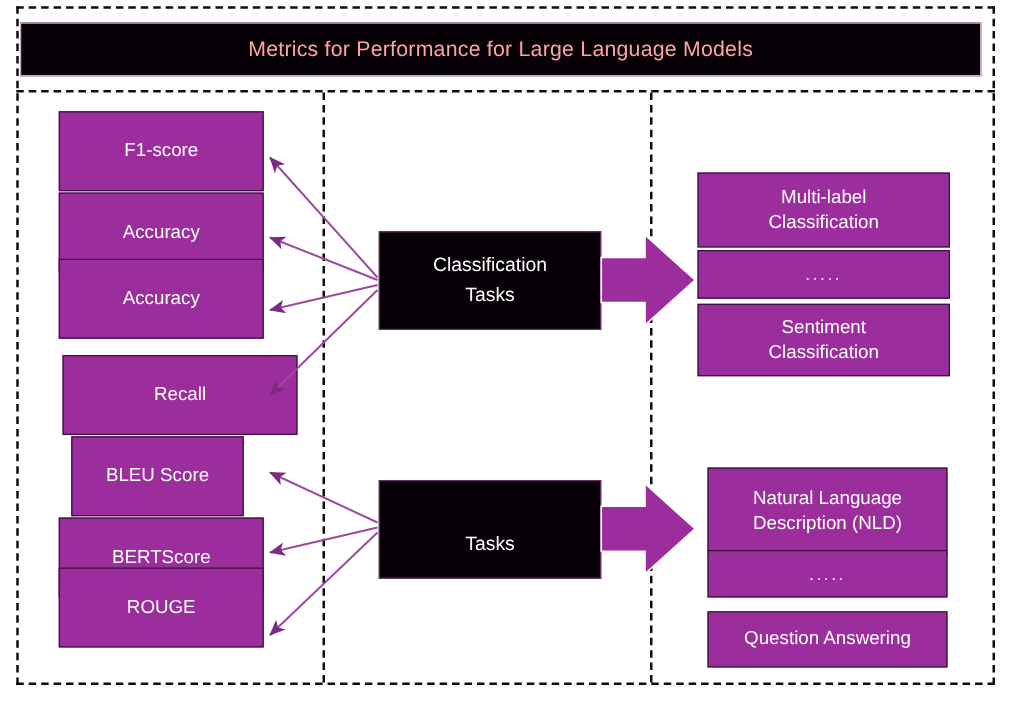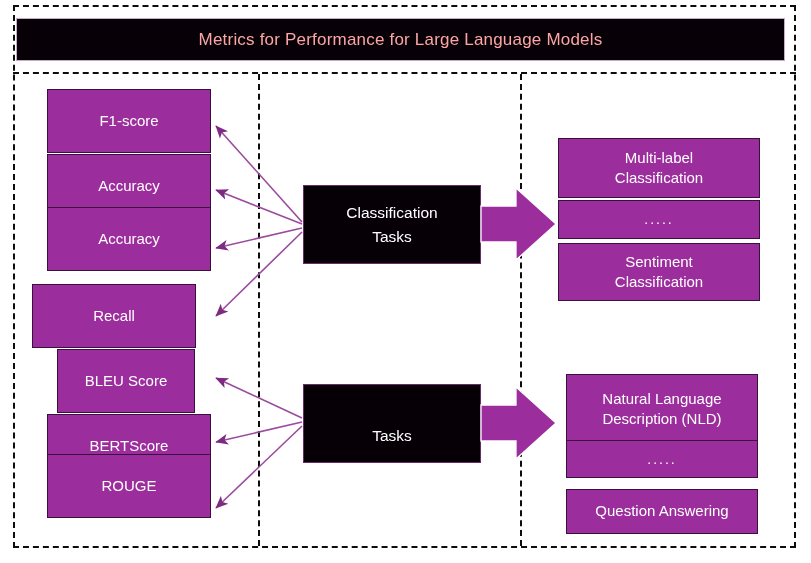--- a/index.html
+++ b/index.html
@@ -123,21 +123,21 @@
 
   <div class="pbox" style="left:47px; top:89px; width:164px; height:64px;">
     <span class="lbl">F1-score</span>
   </div>
   <div class="pbox" style="left:47px; top:154px; width:164px; height:64px;">
     <span class="lbl">Accuracy</span>
   </div>
   <div class="pbox" style="left:47px; top:207px; width:164px; height:64px;">
     <span class="lbl">Accuracy</span>
   </div>
-  <div class="pbox" style="left:32px; top:284px; width:164px; height:64px;">
+  <div class="pbox" style="left:50px; top:284px; width:188px; height:64px;">
     <span class="lbl">Recall</span>
   </div>
   <div class="pbox" style="left:57px; top:349px; width:138px; height:64px;">
     <span class="lbl">BLEU Score</span>
   </div>
   <div class="pbox" style="left:47px; top:414px; width:164px; height:64px;">
     <span class="lbl">BERTScore</span>
   </div>
   <div class="pbox" style="left:47px; top:454px; width:164px; height:64px;">
     <span class="lbl">ROUGE</span>

